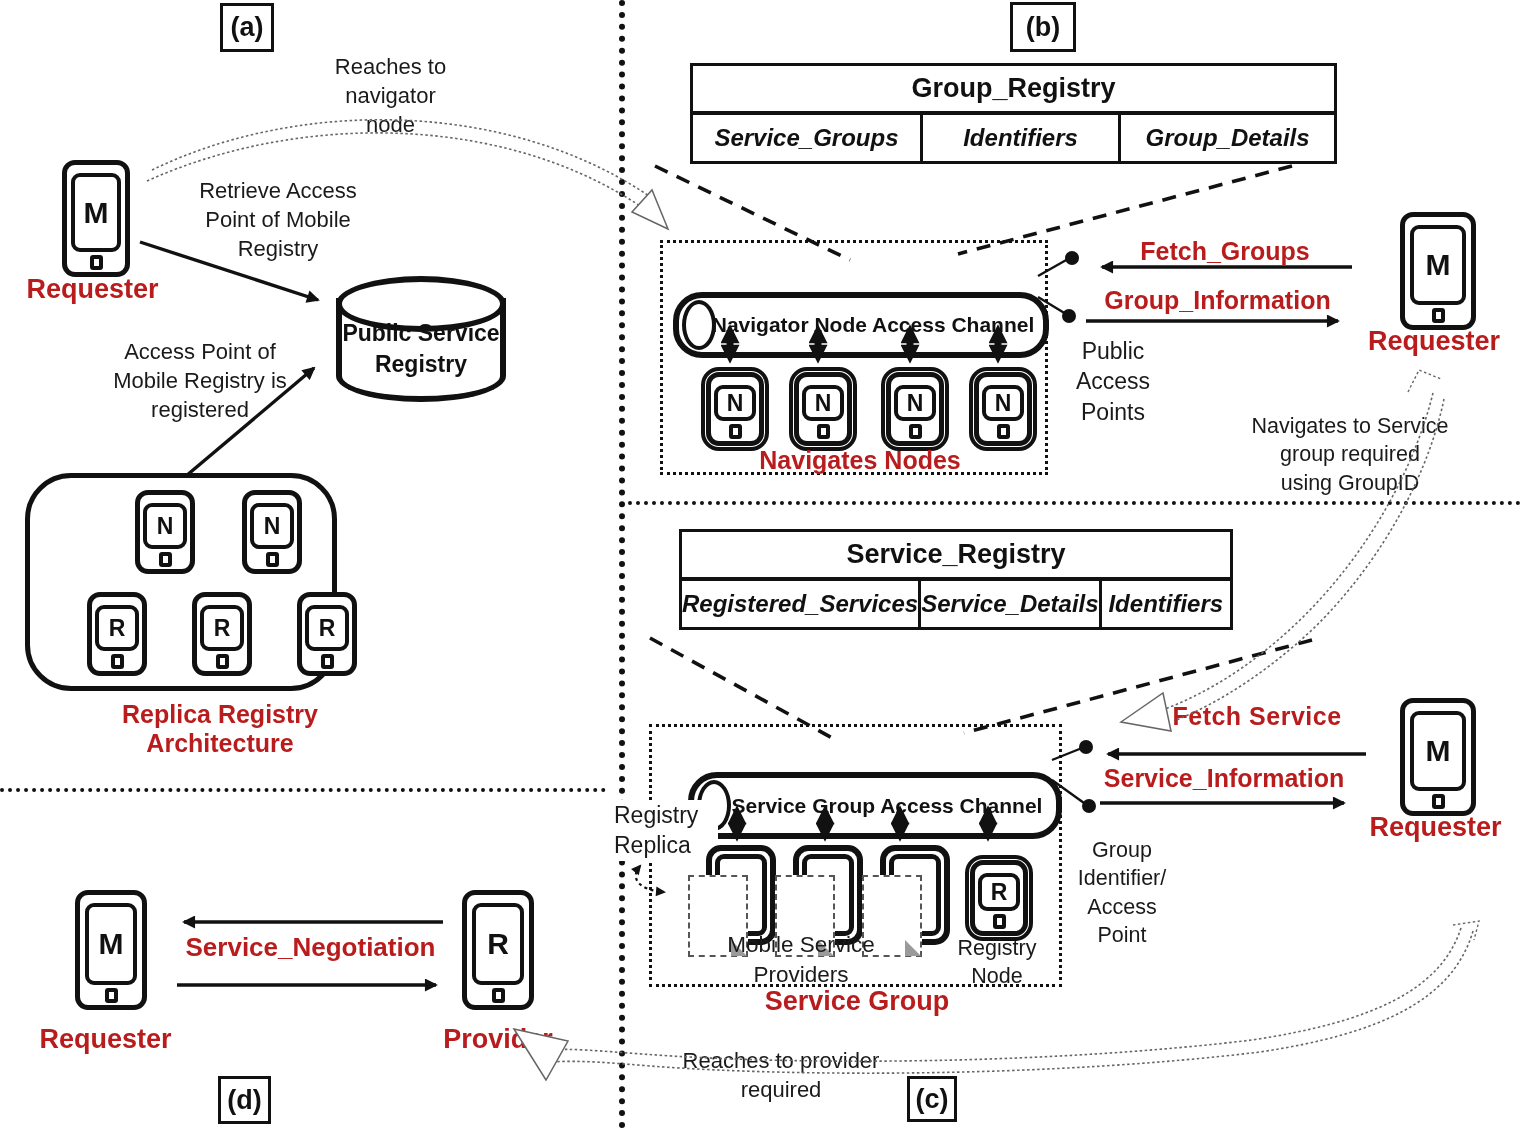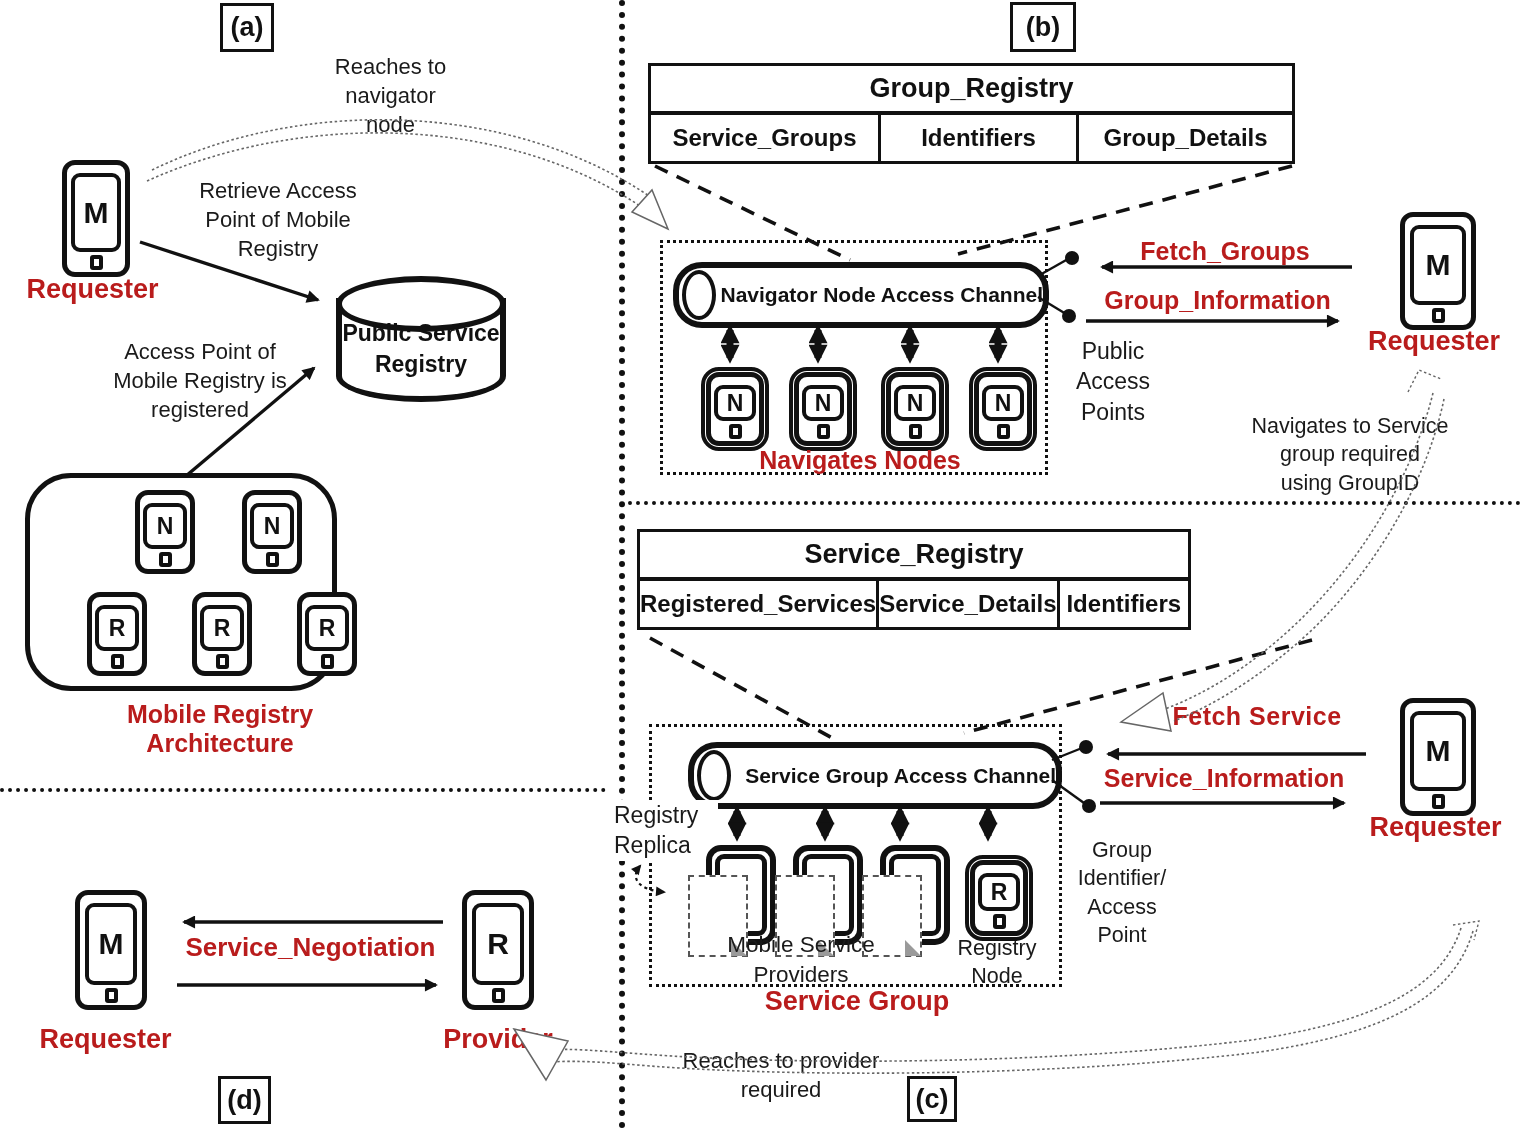--- a/index.html
+++ b/index.html
@@ -16,29 +16,29 @@
     border:3px solid #111; font-weight:bold; font-size:27px;
     display:flex; align-items:center; justify-content:center; background:#fff;
   }
   
   .vdivider { left:619px; top:0; height:1129px; width:0; border-left:6px dotted #111; }
   .hdivider-ad { left:0; top:788px; width:606px; height:0; border-top:4px dotted #111; }
   .hdivider-bc { left:628px; top:501px; width:893px; height:0; border-top:4px dotted #111; }
   
   .dotbox { border:3px dotted #111; background:transparent; }
   
-  .tbl { border:3px solid #111; background:#fff; }
+  .tbl { border:3px solid #111; background:#fff;margin-left:42px; }
   .tbl-title { border-bottom:4px solid #111; text-align:center; font-weight:bold; font-size:27px; padding:7px 0; }
-  .tbl-cols { display:flex; }
+  .tbl-cols { display:flex;font-style:italic; }
   .tbl-cols .col { border-right:3px solid #111; text-align:center; font-weight:bold; font-size:24px; padding:9px 0; }
   .tbl-cols .col:last-child { border-right:none; }
   
   .hcyl {
     border:6px solid #111; border-radius:29px; background:#fff; position:absolute;
-    display:flex; align-items:center; justify-content:flex-end;
+    display:flex; align-items:center; justify-content:center;margin-top:30px;
   }
   .hcyl::before {
     content:""; position:absolute; left:3px; top:2px; bottom:2px; width:26px;
     border:4px solid #111; border-radius:50%; background:#fff;
   }
   .hcyl .cyltext { font-weight:bold; font-size:21px; padding-left:24px; white-space:nowrap; }
   
   .dbtop { position:absolute; top:0; left:0; right:0; height:44px; border:6px solid #111; border-radius:50%; background:#fff; z-index:2; }
   .dbbody { position:absolute; top:22px; left:0; right:0; bottom:0; border:6px solid #111; border-top:none;
             border-radius:0 0 50% 50% / 0 0 26px 26px; background:#fff; z-index:1; }
@@ -128,21 +128,21 @@
         <span>R</span>
       </div>
     <div class="hm"></div>
   </div>
   <div class="phone" style="left:297px;top:592px;width:50px;height:74px">
     <div class="scr ltr-sm">
         <span>R</span>
       </div>
     <div class="hm"></div>
   </div>
-  <div class="abs blabel" style="left:55px;top:700px;width:330px;font-size:25px">Mobile Registry Architecture</div>
+  <div class="abs blabel" style="left:55px;top:700px;width:330px;font-size:25px">Replica Registry Architecture</div>
 
   <div class="phone" style="left:75px;top:890px;width:62px;height:110px">
     <div class="scr ltr-lg">
         <span>M</span>
       </div>
     <div class="hm"></div>
   </div>
   <div class="abs blabel" style="left:33px;top:1024px;width:145px;font-size:27px">Requester</div>
   <div class="phone" style="left:462px;top:890px;width:62px;height:110px">
     <div class="scr ltr-lg">

